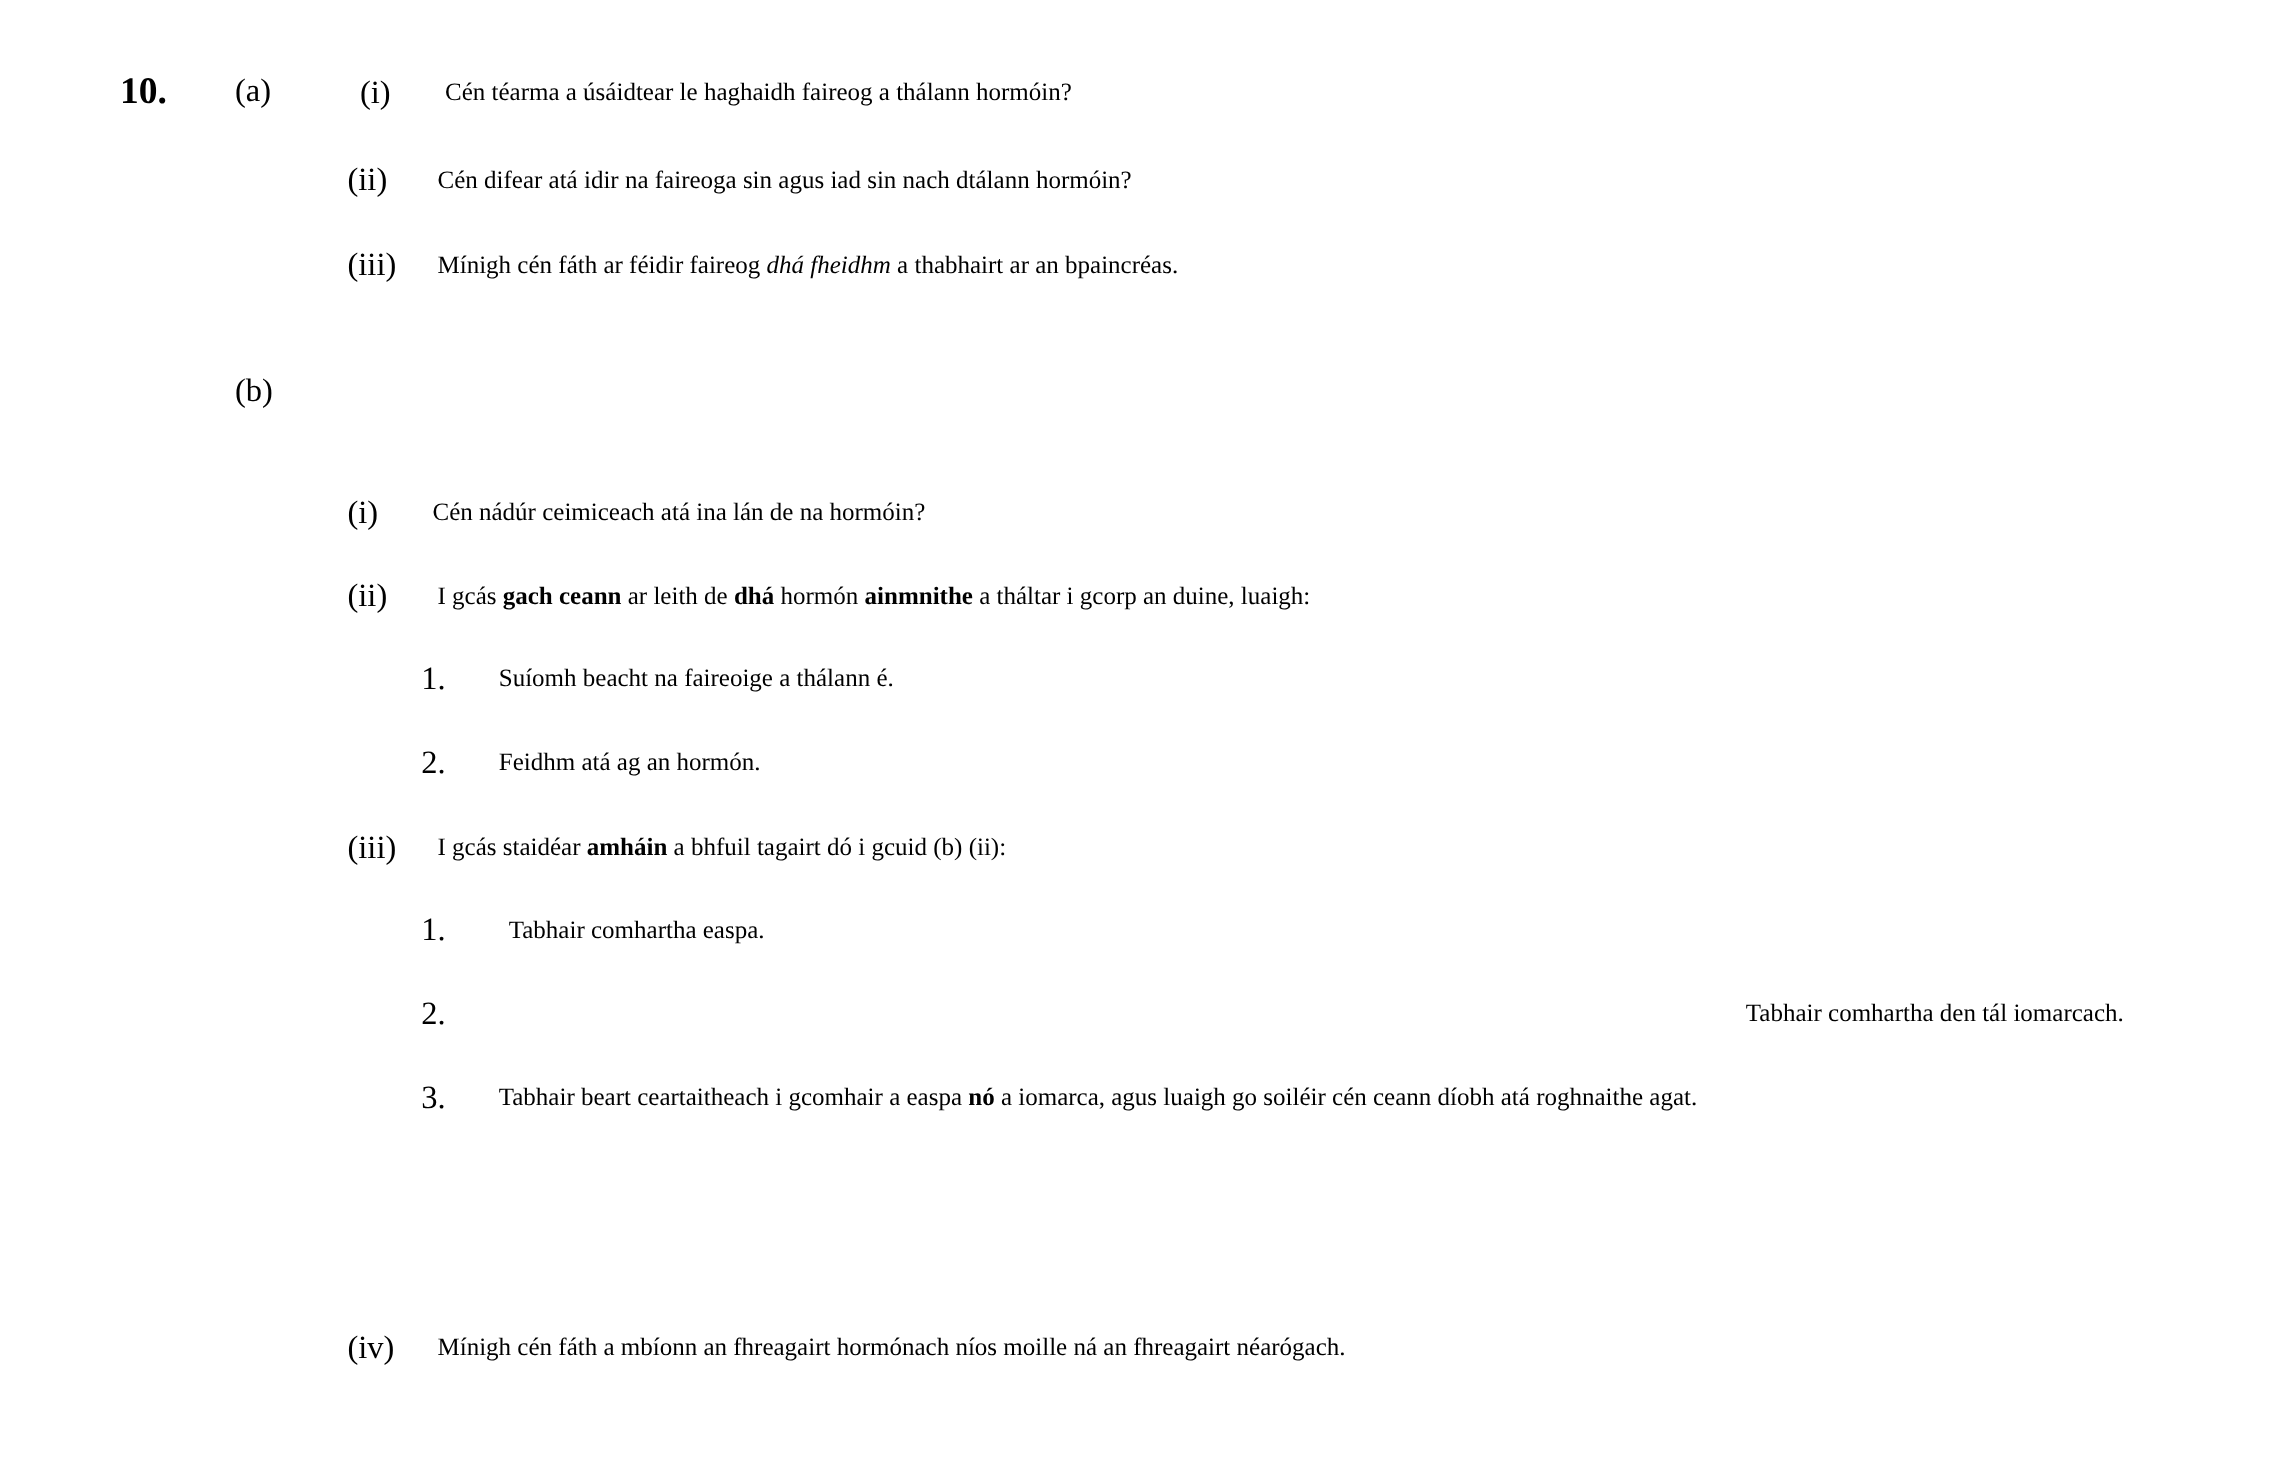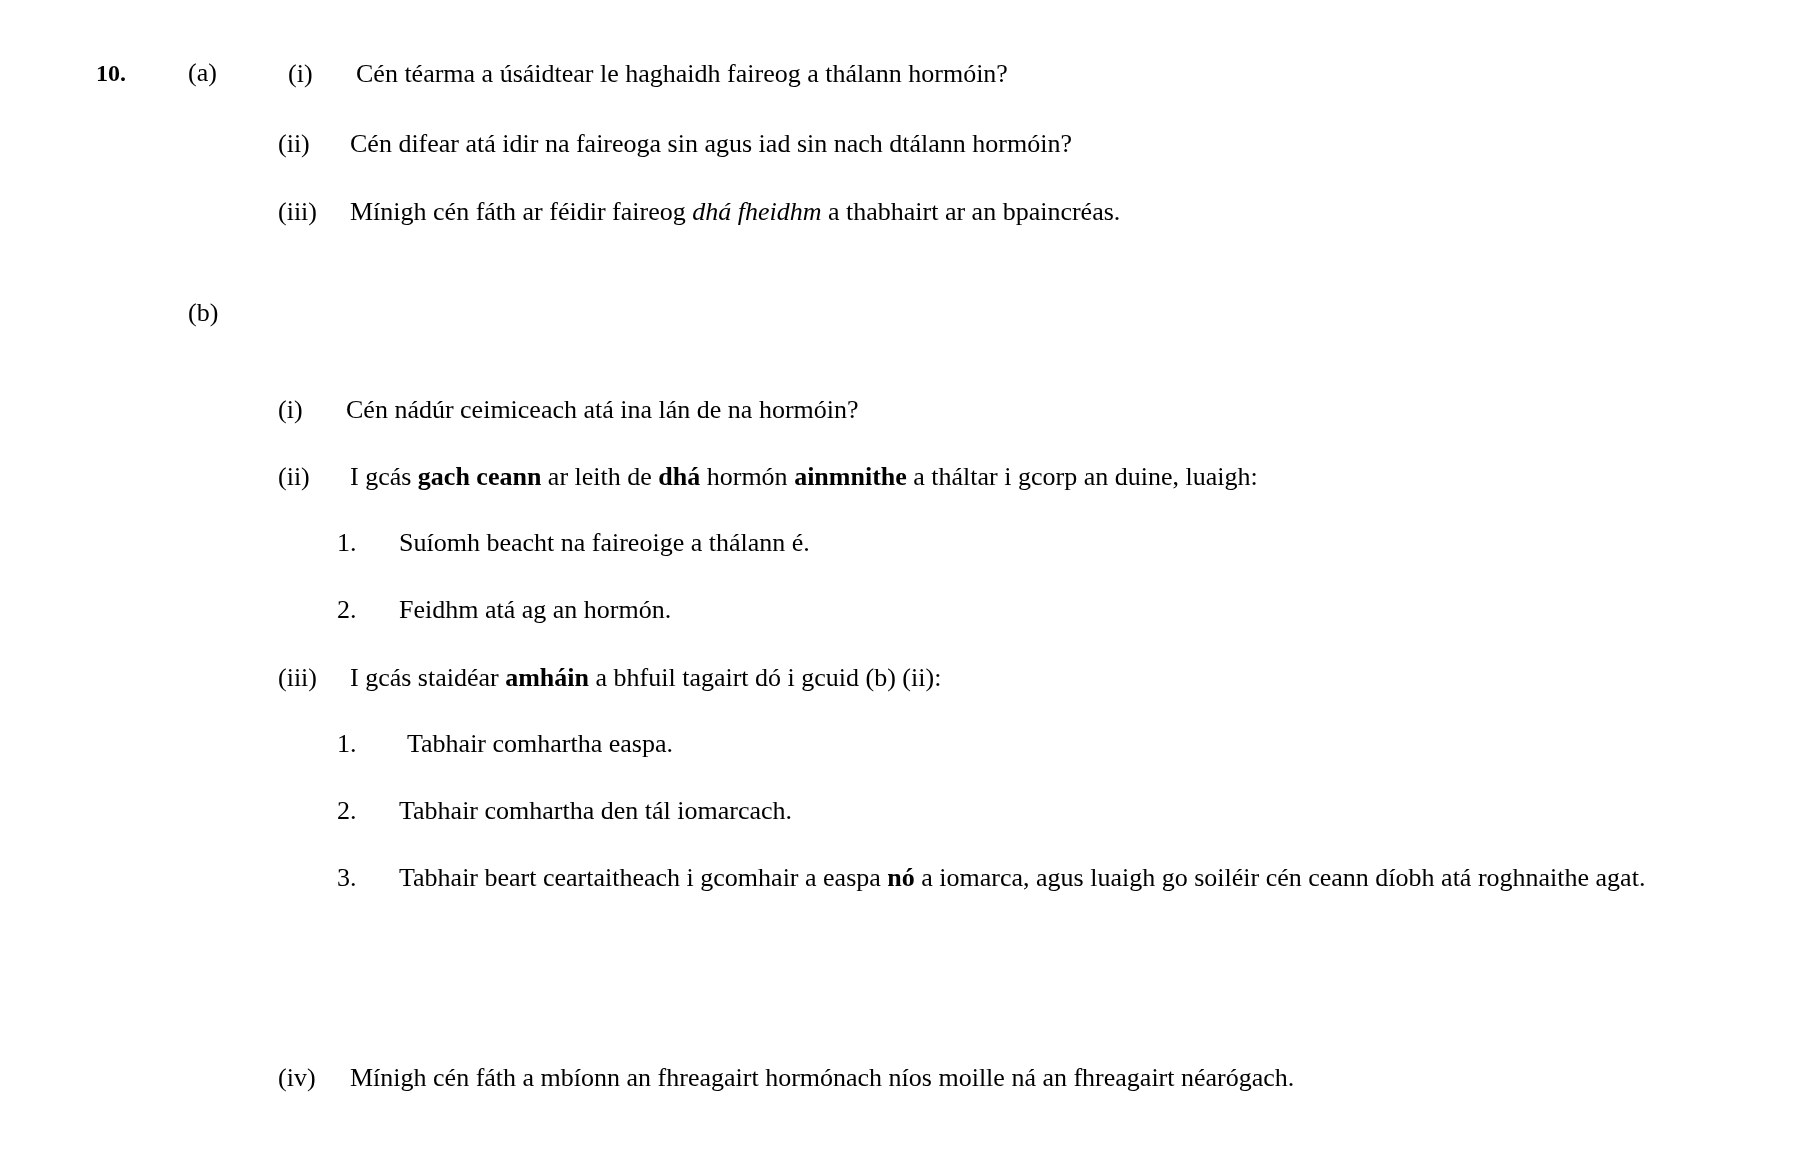--- a/index.html
+++ b/index.html
@@ -19,21 +19,21 @@
 
   
   .qrow {
     position: absolute;
     display: flex;
     align-items: flex-start;
   }
 
   .qnum {
     font-weight: bold;
-    font-size: 24px;
+    font-size: 30px;
     line-height: 34px;
     width: 92px;
     flex: 0 0 92px;
   }
 
   .alpha {
     font-size: 26px;
     line-height: 34px;
     width: 100px;
     flex: 0 0 100px;
@@ -51,21 +51,21 @@
   }
 
   .numeral {
     font-size: 26px;
     line-height: 36px;
     width: 62px;
     flex: 0 0 62px;
   }
 
   .body {
-    font-size: 26px;
+    font-size: 20px;
     line-height: 36px;
     text-align: left;
   }
 
   .body.para {
     line-height: 37px;
   }
 
   b, .b { font-weight: bold; }
   i, .i { }
@@ -127,21 +127,21 @@
     </span>
   </div>
 
   <div class="qrow" style="left:337px; top:726px; width:1420px;">
     <span class="numeral">1.</span>
     <span class="body" style="width:1300px; padding-left:8px;">Tabhair comhartha easpa.</span>
   </div>
 
   <div class="qrow" style="left:337px; top:793px; width:1420px;">
     <span class="numeral">2.</span>
-    <span class="body" style="width:1300px;">Tabhair comhartha den tál iomarcach.</span>
+    <span class="body" style="width:1300px;text-align:right;">Tabhair comhartha den tál iomarcach.</span>
   </div>
 
   <div class="qrow" style="left:337px; top:860px; width:1440px;">
     <span class="numeral">3.</span>
     <span class="body" style="width:1310px;">
       <span>Tabhair beart ceartaitheach i gcomhair a easpa </span><b>nó</b><span> a iomarca, agus luaigh go soiléir cén ceann díobh atá roghnaithe agat.</span>
     </span>
   </div>
 
   <div class="qrow" style="left:278px; top:1060px; width:1500px;">

